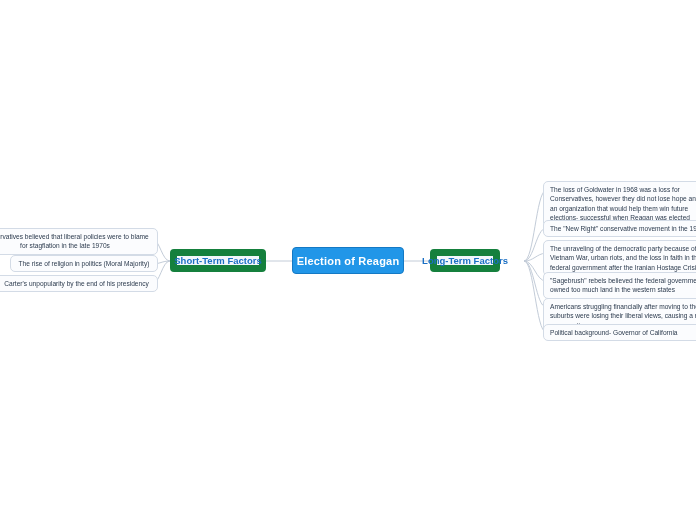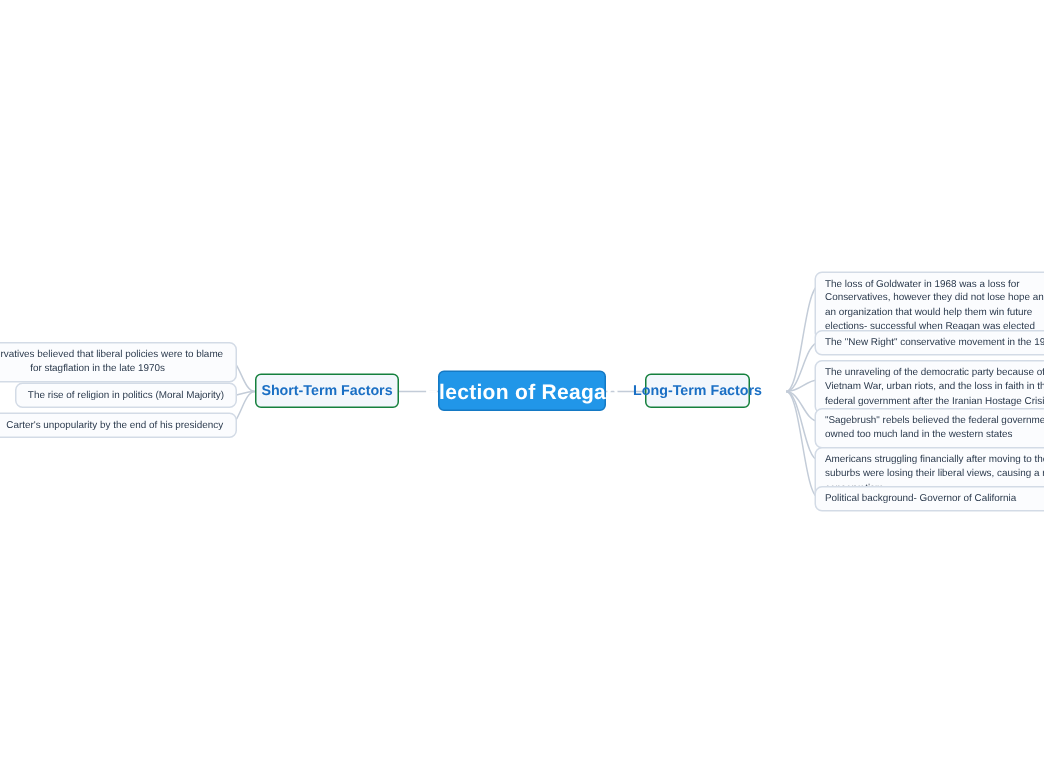--- a/index.html
+++ b/index.html
@@ -45,31 +45,31 @@
     top: 247px;
     width: 112px;
     height: 27px;
     background: #2196e8;
     border: 1px solid #1479c4;
     border-radius: 4px;
     display: flex;
     align-items: center;
     justify-content: center;
     color: #ffffff;
-    font-size: 14px;
+    font-size: 11px;
     font-weight: bold;
     letter-spacing: 0.2px;
     white-space: nowrap;
   }
 
   
   .node-branch {
     height: 23px;
     background: #f2f7fc;
-    border: 1px solid #15803d;
+    border: 7px solid #15803d;
     border-radius: 4px;
     display: flex;
     align-items: center;
     justify-content: center;
     color: #1a6fc4;
     font-size: 9.5px;
     font-weight: bold;
     white-space: nowrap;
   }
   .node-branch-left {

